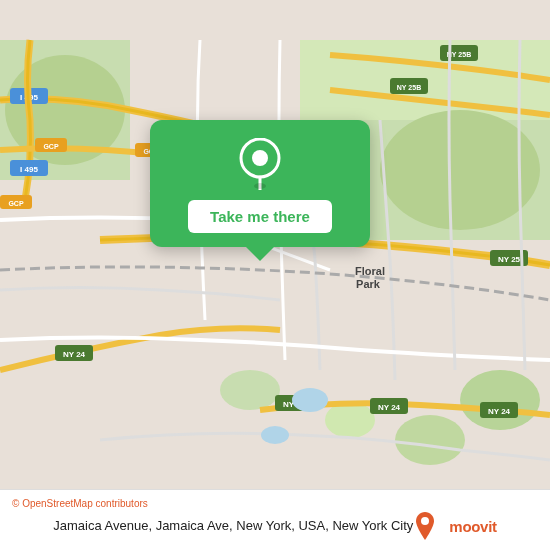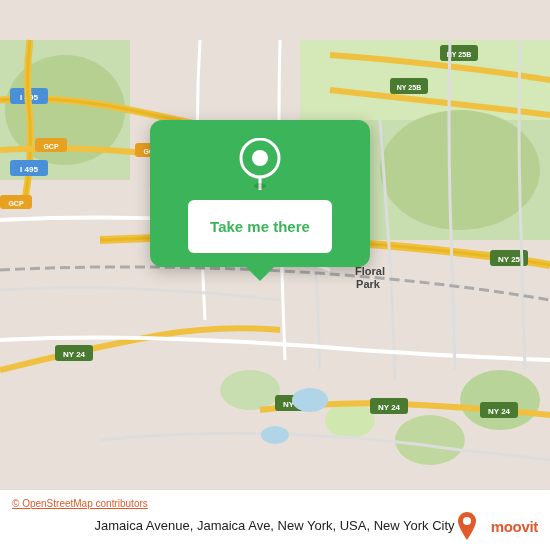--- a/index.html
+++ b/index.html
@@ -73,21 +73,21 @@
       align-items: center;
       justify-content: center;
       margin-bottom: 10px;
     }
 
     #take-me-there-btn {
       background: white;
       color: #3cb55a;
       border: none;
       border-radius: 6px;
-      padding: 18px 22px;
+      padding: 8px 22px;
       font-size: 15px;
       font-weight: 700;
       cursor: pointer;
       white-space: nowrap;
     }
 
     
     #bottom-bar {
       position: absolute;
       bottom: 0;
@@ -100,27 +100,26 @@
     }
 
     #attribution {
       font-size: 10px;
       color: #666;
       margin-bottom: 3px;
     }
 
     #attribution span {
       color: #e05a2b;
-      text-decoration: underline;
     }
 
     #location-info {
       display: flex;
       align-items: center;
-      justify-content: flex-end;
+      justify-content: center;
     }
 
     #location-text {
       font-size: 13px;
       color: #222;
       font-weight: 400;
       max-width: 380px;
       line-height: 1.4;
     }
 

